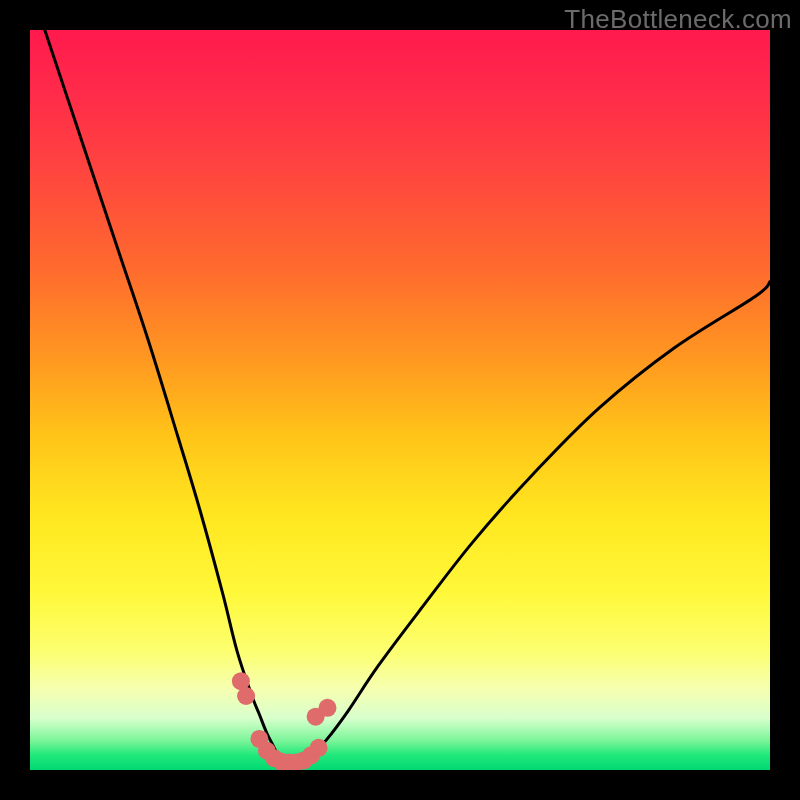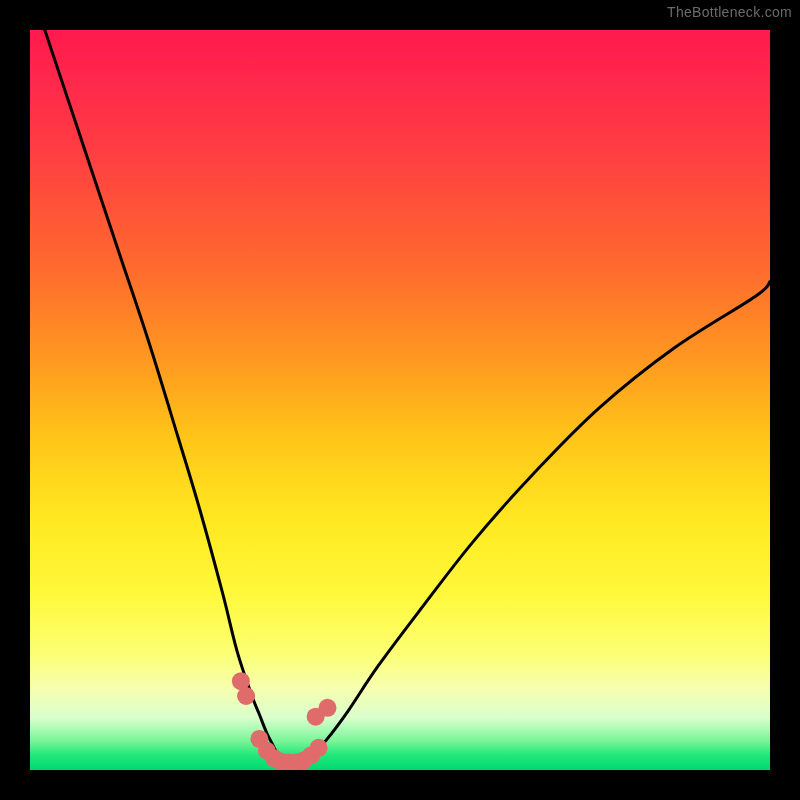--- a/index.html
+++ b/index.html
@@ -46,21 +46,21 @@
       #7cf59a 96%,
       #20e87a 98%,
       #00d872 100%
     );
   }
   .watermark {
     position: absolute;
     top: 4px;
     right: 8px;
     color: #6b6b6b;
-    font-size: 14px;
+    font-size: 26px;
     font-weight: 500;
     letter-spacing: 0.3px;
     user-select: none;
   }
   svg.curves {
     position: absolute;
     left: 0; top: 0;
     width: 740px;
     height: 740px;
   }

